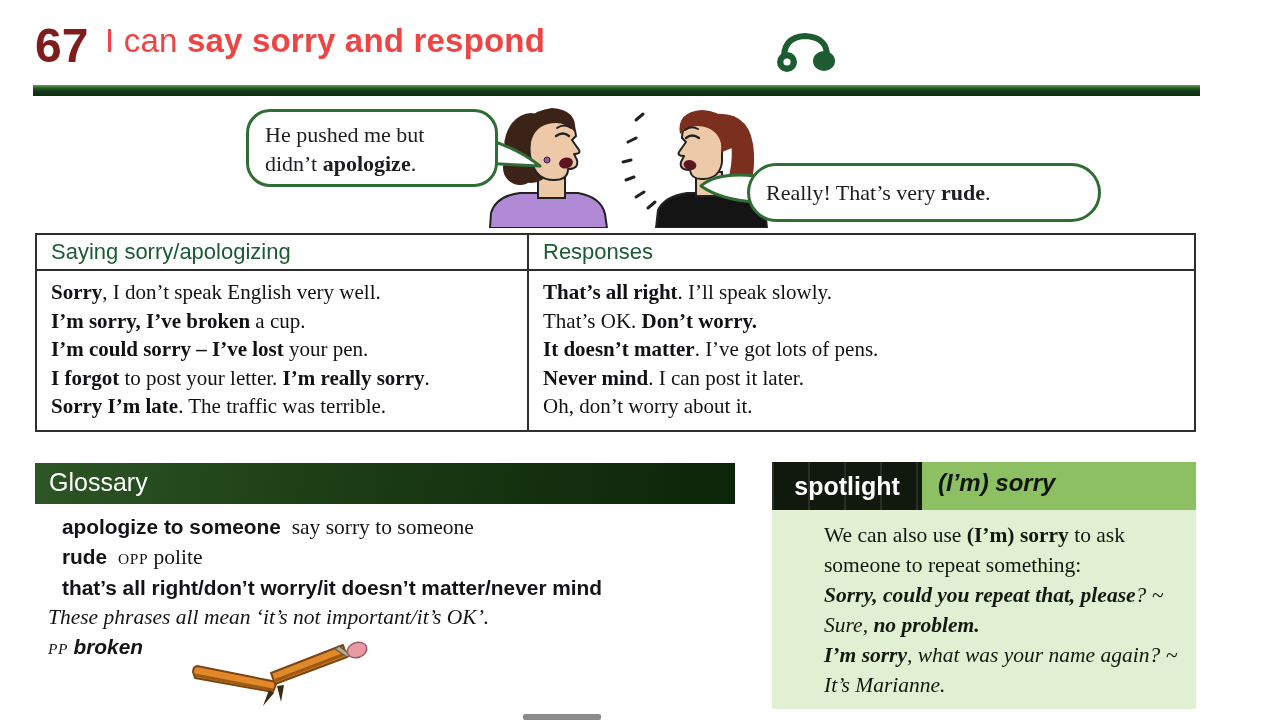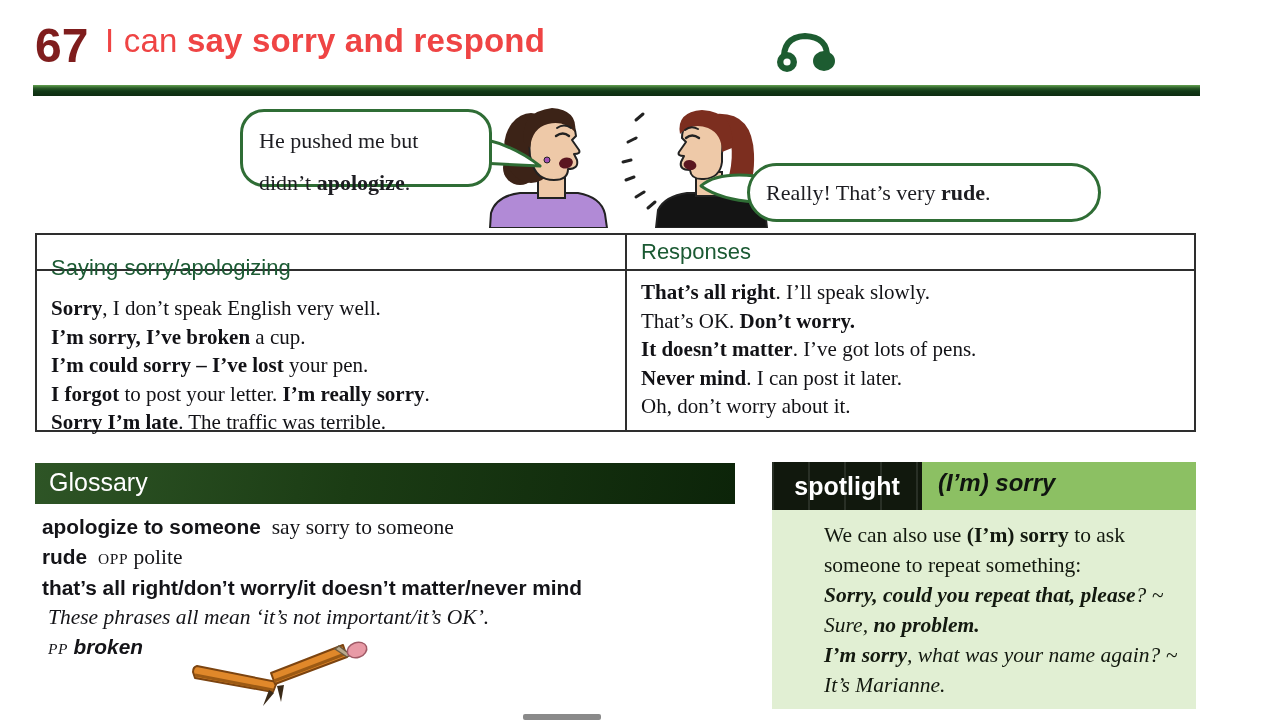--- a/index.html
+++ b/index.html
@@ -11,43 +11,43 @@
   .page-title{position:absolute;left:105px;top:22px;font-size:33px;color:#ef4444;letter-spacing:0.2px;}
   .page-title .b{font-weight:bold;}
   .headphones{position:absolute;left:775px;top:30px;width:62px;height:46px;}
   .title-rule{position:absolute;left:33px;top:85px;width:1167px;height:11px;
               background:linear-gradient(to bottom,#63a250 0%,#2a5a28 28%,#123a17 55%,#0d2c10 100%);}
 
   
   .bubble{position:absolute;background:#ffffff;border:3px solid #2f6d35;border-radius:24px;
           font-family:"Liberation Serif",serif;font-size:22px;color:#1d1d22;padding:8px 16px;z-index:4;}
   .bubble .b{font-weight:bold;}
-  #bubble-left{left:240px;top:109px;width:214px;height:56px;line-height:42px;}
+  #bubble-left{left:246px;top:109px;width:214px;height:56px;line-height:29px;}
   #bubble-right{left:747px;top:163px;width:316px;height:37px;line-height:37px;border-radius:30px;}
   .tail{position:absolute;z-index:3;}
 
   
   .phrase-table{position:absolute;left:35px;top:233px;width:1161px;height:199px;
                 border:2px solid #2e2e2e;box-sizing:border-box;background:#fff;}
   .thead{display:flex;height:36px;border-bottom:2px solid #2e2e2e;box-sizing:border-box;}
   .tbody{display:flex;height:161px;}
-  .tcol-l{width:588px;box-sizing:border-box;margin-top:16px;}
+  .tcol-l{width:490px;box-sizing:border-box;}
   .tcol-r{flex:1;border-left:2px solid #2e2e2e;box-sizing:border-box;}
   .th{font-size:22px;color:#1b5a33;padding:4px 0 0 14px;box-sizing:border-box;}
   .tcell{font-family:"Liberation Serif",serif;font-size:21px;line-height:28.5px;
          padding:7px 10px 0 14px;color:#121216;}
   .tcell .b{font-weight:bold;}
 
   
   .glossary-bar{position:absolute;left:35px;top:463px;width:700px;height:41px;
                 background:linear-gradient(100deg,#2e5526 0%,#1b3c14 45%,#0c2409 100%);}
   .glossary-title{color:#ffffff;font-size:25px;padding:5px 0 0 14px;}
   .glossary-content{position:absolute;left:42px;top:512px;width:700px;
                     font-family:"Liberation Serif",serif;font-size:21.5px;color:#141418;}
-  .glossary-content .line{line-height:29px;}
+  .glossary-content .line{line-height:29px;margin-left:20px;}
   .glossary-content .line.ind{margin-left:6px;font-style:italic;}
 
   
   .spotlight{position:absolute;left:772px;top:462px;width:424px;height:247px;}
   .spot-head{position:relative;height:48px;background:#8cc063;}
   .spot-label{position:absolute;left:0;top:0;width:150px;height:50px;background:#11180d;
               color:#ffffff;font-size:25px;font-weight:bold;text-align:center;line-height:48px;
               background-image:repeating-linear-gradient(90deg,rgba(255,255,255,0.10) 0 2px,rgba(0,0,0,0) 2px 36px);}
   .spot-heading{position:absolute;left:166px;top:7px;font-size:24px;font-weight:bold;font-style:italic;color:#101510;}
   .spot-body{position:absolute;left:0;top:48px;width:424px;height:199px;background:#e1efd3;

